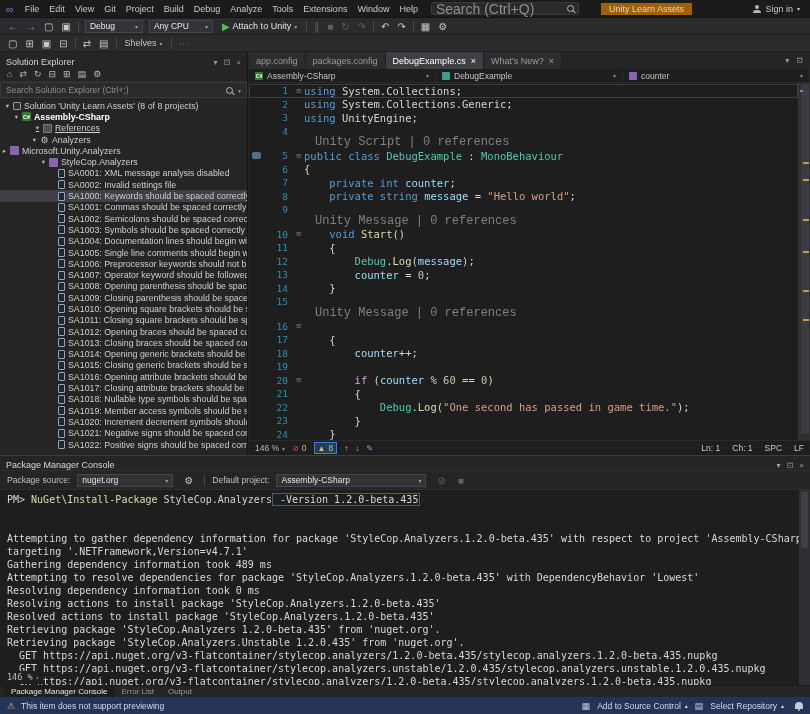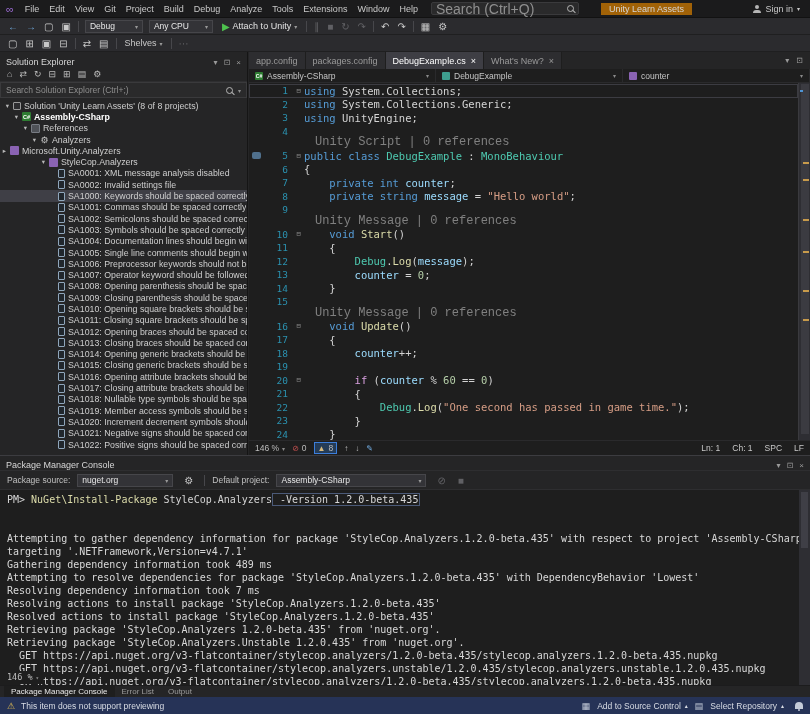--- a/index.html
+++ b/index.html
@@ -236,21 +236,21 @@
         <div class="tree-row" style="padding-left: 3px;">
           <span class="expander">▾</span>
           <span class="ticon ic-sln"></span>
           <span class="tlabel">Solution 'Unity Learn Assets' (8 of 8 projects)</span>
         </div>
         <div class="tree-row" style="padding-left: 12px;">
           <span class="expander">▾</span>
           <span class="ticon ic-proj">C#</span>
           <span class="tlabel bold">Assembly-CSharp</span>
         </div>
-        <div class="tree-row" style="padding-left: 21px;">
+        <div class="tree-row" style="padding-left: 33px; text-decoration: underline;">
           <span class="expander">▾</span>
           <span class="ticon ic-ref"></span>
           <span class="tlabel">References</span>
         </div>
         <div class="tree-row" style="padding-left: 30px;">
           <span class="expander">▾</span>
           <span class="ticon ic-ana">⚙</span>
           <span class="tlabel">Analyzers</span>
         </div>
         <div class="tree-row" style="">
@@ -444,21 +444,21 @@
           <div class="code-row"><span class="glyph-margin"></span><span class="linenum">8</span><span class="fold"></span><span class="ltext"><span class="tk-p">    </span><span class="tk-k">private string </span><span class="tk-i sq">message</span><span class="tk-p"> = </span><span class="tk-s">"Hello world"</span><span class="tk-p">;</span></span></div>
           <div class="code-row"><span class="glyph-margin"></span><span class="linenum">9</span><span class="fold"></span><span class="ltext"></span></div>
           <div class="lens-row">Unity Message | 0 references</div>
           <div class="code-row"><span class="glyph-margin"></span><span class="linenum">10</span><span class="fold">⊟</span><span class="ltext"><span class="tk-p">    </span><span class="tk-k">void </span><span class="tk-m sq">Start</span><span class="tk-p">()</span></span></div>
           <div class="code-row"><span class="glyph-margin"></span><span class="linenum">11</span><span class="fold"></span><span class="ltext"><span class="tk-p">    {</span></span></div>
           <div class="code-row"><span class="glyph-margin"></span><span class="linenum">12</span><span class="fold"></span><span class="ltext"><span class="tk-p">        </span><span class="tk-t">Debug</span><span class="tk-p">.</span><span class="tk-m">Log</span><span class="tk-p">(</span><span class="tk-i sq">message</span><span class="tk-p">);</span></span></div>
           <div class="code-row"><span class="glyph-margin"></span><span class="linenum">13</span><span class="fold"></span><span class="ltext"><span class="tk-p">        </span><span class="tk-i sq">counter</span><span class="tk-p"> = </span><span class="tk-n">0</span><span class="tk-p">;</span></span></div>
           <div class="code-row"><span class="glyph-margin"></span><span class="linenum">14</span><span class="fold"></span><span class="ltext"><span class="tk-p">    }</span></span></div>
           <div class="code-row"><span class="glyph-margin"></span><span class="linenum">15</span><span class="fold"></span><span class="ltext"></span></div>
           <div class="lens-row">Unity Message | 0 references</div>
-          <div class="code-row"><span class="glyph-margin"></span><span class="linenum">16</span><span class="fold">⊟</span><span class="ltext"><span class="tk-p">    </span><span class="tk-k">void </span><span class="tk-m sq">Update</span><span class="tk-p">()</span></span></div>
+          <div class="code-row"><span class="glyph-margin"></span><span class="linenum">16</span><span class="fold">⊟</span></div>
           <div class="code-row"><span class="glyph-margin"></span><span class="linenum">17</span><span class="fold"></span><span class="ltext"><span class="tk-p">    {</span></span></div>
           <div class="code-row"><span class="glyph-margin"></span><span class="linenum">18</span><span class="fold"></span><span class="ltext"><span class="tk-p">        </span><span class="tk-i sq">counter</span><span class="tk-p">++;</span></span></div>
           <div class="code-row"><span class="glyph-margin"></span><span class="linenum">19</span><span class="fold"></span><span class="ltext"></span></div>
           <div class="code-row"><span class="glyph-margin"></span><span class="linenum">20</span><span class="fold">⊟</span><span class="ltext"><span class="tk-p">        </span><span class="tk-c">if </span><span class="tk-p">(</span><span class="tk-i sq">counter</span><span class="tk-p"> % </span><span class="tk-n">60</span><span class="tk-p"> == </span><span class="tk-n">0</span><span class="tk-p">)</span></span></div>
           <div class="code-row"><span class="glyph-margin"></span><span class="linenum">21</span><span class="fold"></span><span class="ltext"><span class="tk-p">        {</span></span></div>
           <div class="code-row"><span class="glyph-margin"></span><span class="linenum">22</span><span class="fold"></span><span class="ltext"><span class="tk-p">            </span><span class="tk-t">Debug</span><span class="tk-p">.</span><span class="tk-m">Log</span><span class="tk-p">(</span><span class="tk-s">"One second has passed in game time."</span><span class="tk-p">);</span></span></div>
           <div class="code-row"><span class="glyph-margin"></span><span class="linenum">23</span><span class="fold"></span><span class="ltext"><span class="tk-p">        }</span></span></div>
           <div class="code-row"><span class="glyph-margin"></span><span class="linenum">24</span><span class="fold"></span><span class="ltext"><span class="tk-p">    }</span></span></div>
         </div>
       <div class="ed-scroll">
@@ -524,21 +524,21 @@
     </div>
     <div class="pmc-out" id="con-lines">
       <div class="con-line"><span>PM&gt;</span><span class="ps-cmd"> NuGet\Install-Package</span><span class="ps-arg"> StyleCop.Analyzers</span><span class="ps-param"> -Version 1.2.0-beta.435</span></div>
 
     <div class="con-line"></div>
         <div class="con-line"></div>
         <div class="con-line">Attempting to gather dependency information for package 'StyleCop.Analyzers.1.2.0-beta.435' with respect to project 'Assembly-CSharp',</div>
         <div class="con-line">targeting '.NETFramework,Version=v4.7.1'</div>
         <div class="con-line">Gathering dependency information took 489 ms</div>
         <div class="con-line">Attempting to resolve dependencies for package 'StyleCop.Analyzers.1.2.0-beta.435' with DependencyBehavior 'Lowest'</div>
-        <div class="con-line">Resolving dependency information took 7 ms</div>
+        <div class="con-line">Resolving dependency information took 0 ms</div>
         <div class="con-line">Resolving actions to install package 'StyleCop.Analyzers.1.2.0-beta.435'</div>
         <div class="con-line">Resolved actions to install package 'StyleCop.Analyzers.1.2.0-beta.435'</div>
         <div class="con-line">Retrieving package 'StyleCop.Analyzers 1.2.0-beta.435' from 'nuget.org'.</div>
         <div class="con-line">Retrieving package 'StyleCop.Analyzers.Unstable 1.2.0.435' from 'nuget.org'.</div>
         <div class="con-line">  GET https://api.nuget.org/v3-flatcontainer/stylecop.analyzers/1.2.0-beta.435/stylecop.analyzers.1.2.0-beta.435.nupkg</div>
         <div class="con-line">  GET https://api.nuget.org/v3-flatcontainer/stylecop.analyzers.unstable/1.2.0.435/stylecop.analyzers.unstable.1.2.0.435.nupkg</div>
         <div class="con-line">  OK https://api.nuget.org/v3-flatcontainer/stylecop.analyzers/1.2.0-beta.435/stylecop.analyzers.1.2.0-beta.435.nupkg</div>
         <div class="pmc-zoom">
         <span>146 %</span>
         <span class="car">▾</span>

